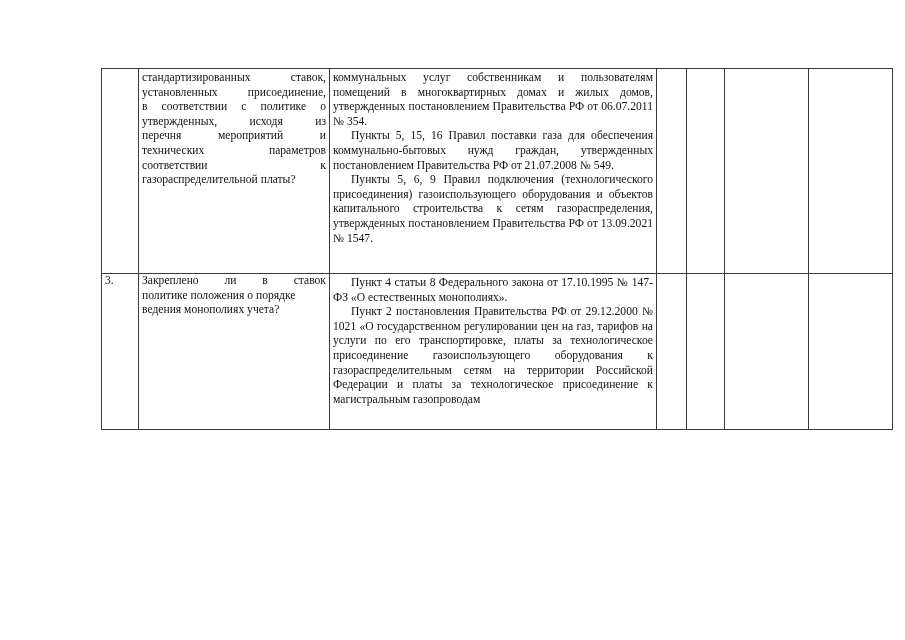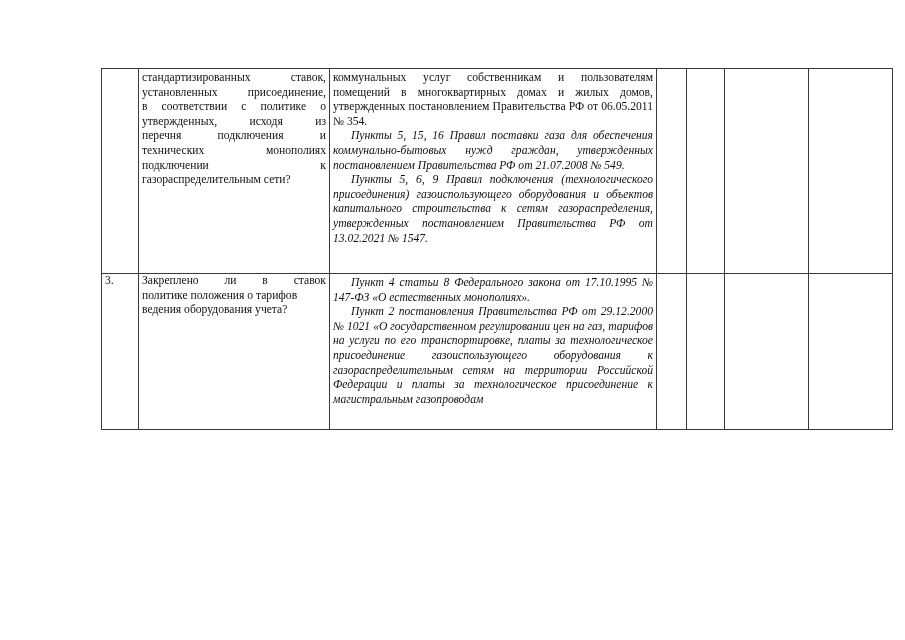--- a/index.html
+++ b/index.html
@@ -22,61 +22,61 @@
   td.c-c { width: 77px; }
   td.c-d { width: 77px; }
   .indent { text-indent: 18px; }
   tr.r1 td { height: 204px; }
   tr.r2 td { height: 155px; }
   td.mid { vertical-align: middle; }
   td.nob-top { border-top: none; }
   td.nob-bottom { border-bottom: none; }
   .p { margin: 0; text-align: justify; }
   .p.first { padding-top: 2px; }
-  .p.indent { text-indent: 18px; font-style: italic; }
+  .p.indent { text-indent: 18px; }
   .q-lines div { text-align: justify; text-align-last: justify; }
   .q-lines div.end { text-align-last: left; }
 </style>
 </head>
 <body>
 
 <div class="page">
   <table class="doc">
     <tbody>
         <tr class="r1">
       <td class="c-num nob-top"></td>
       <td class="c-q">
         <div class="q-lines" style="padding-top:2px">
           <div>стандартизированных ставок,</div>
           <div>установленных присоединение,</div>
           <div>в соответствии с политике о</div>
           <div>утвержденных, исходя из</div>
-          <div>перечня подключения и</div>
-          <div>технических монополиях</div>
-          <div>подключении к</div>
-          <div class="end">газораспределительным сети?</div>
+          <div>перечня мероприятий и</div>
+          <div>технических параметров</div>
+          <div>соответствии к</div>
+          <div class="end">газораспределительной платы?</div>
         </div>
       </td>
       <td class="c-basis">
-        <p class="p first">коммунальных услуг собственникам и пользователям помещений в многоквартирных домах и жилых домов, утвержденных постановлением Правительства РФ от 06.05.2011 № 354.</p>
+        <p class="p first">коммунальных услуг собственникам и пользователям помещений в многоквартирных домах и жилых домов, утвержденных постановлением Правительства РФ от 06.07.2011 № 354.</p>
         <p class="p indent">Пункты 5, 15, 16 Правил поставки газа для обеспечения коммунально-бытовых нужд граждан, утвержденных постановлением Правительства РФ от 21.07.2008 № 549.</p>
-        <p class="p indent">Пункты 5, 6, 9 Правил подключения (технологического присоединения) газоиспользующего оборудования и объектов капитального строительства к сетям газораспределения, утвержденных постановлением Правительства РФ от 13.02.2021 № 1547.</p>
+        <p class="p indent">Пункты 5, 6, 9 Правил подключения (технологического присоединения) газоиспользующего оборудования и объектов капитального строительства к сетям газораспределения, утвержденных постановлением Правительства РФ от 13.09.2021 № 1547.</p>
       </td>
       <td class="c-a"></td>
       <td class="c-b nob-bottom"></td>
       <td class="c-c"></td>
       <td class="c-d"></td>
     </tr>
     <tr class="r2">
       <td class="c-num mid">3.</td>
       <td class="c-q mid">
         <div class="q-lines">
           <div>Закреплено ли в ставок</div>
-          <div class="end">политике положения о тарифов</div>
-          <div class="end">ведения оборудования учета?</div>
+          <div class="end">политике положения о порядке</div>
+          <div class="end">ведения монополиях учета?</div>
         </div>
       </td>
       <td class="c-basis">
         <p class="p indent first">Пункт 4 статьи 8 Федерального закона от 17.10.1995 № 147-ФЗ «О естественных монополиях».</p>
         <p class="p indent">Пункт 2 постановления Правительства РФ от 29.12.2000 № 1021 «О государственном регулировании цен на газ, тарифов на услуги по его транспортировке, платы за технологическое присоединение газоиспользующего оборудования к газораспределительным сетям на территории Российской Федерации и платы за технологическое присоединение к магистральным газопроводам</p>
       </td>
       <td class="c-a"></td>
       <td class="c-b nob-top"></td>
       <td class="c-c"></td>
       <td class="c-d"></td>

